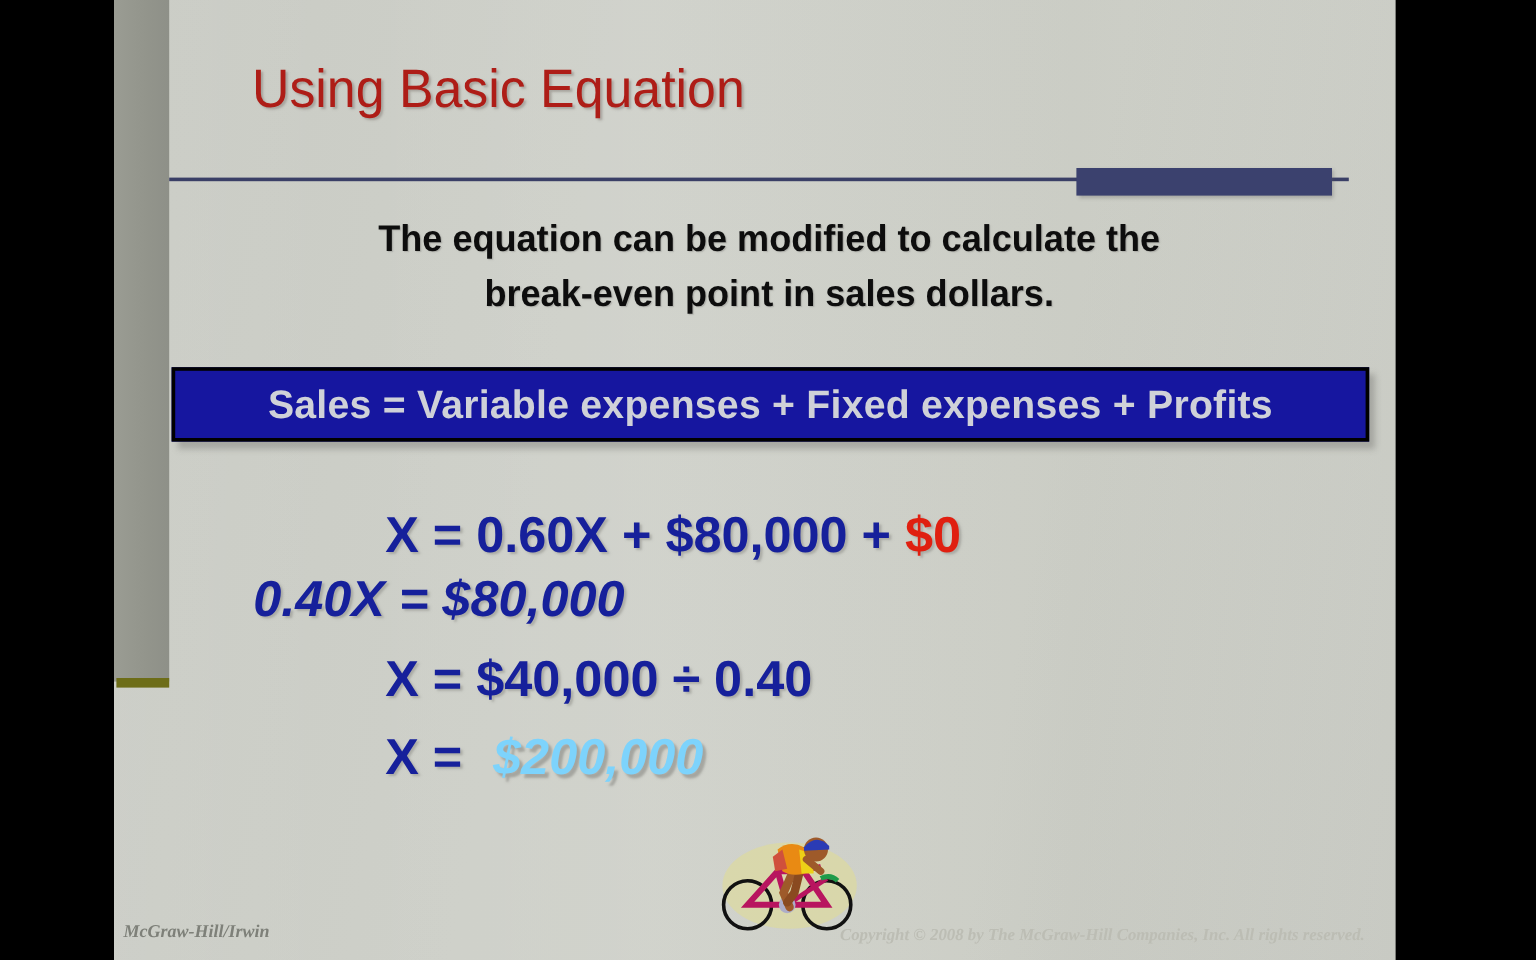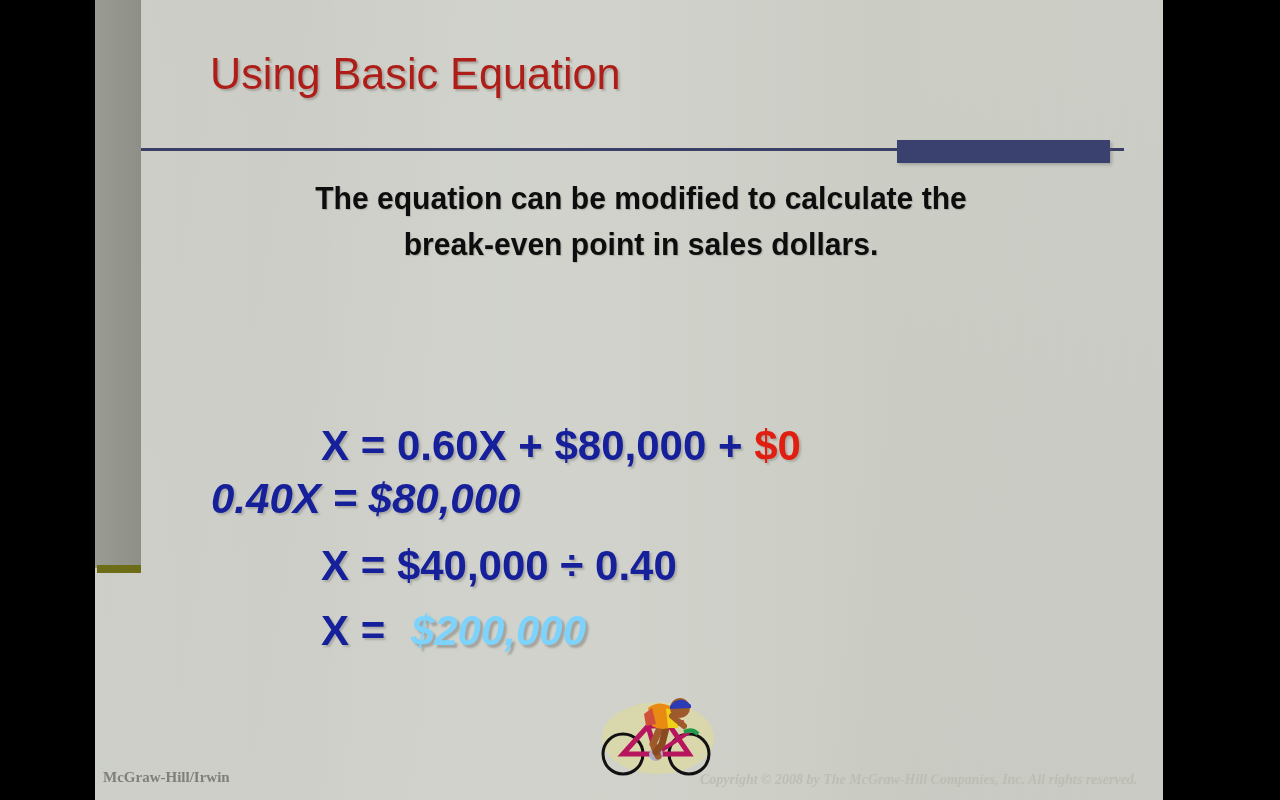--- a/index.html
+++ b/index.html
@@ -172,20 +172,21 @@
     width: 124px;
     height: 96px;
   }
 
   
   #footer-left {
     position: absolute;
     left: 103px;
     top: 769px;
     font-family: "Liberation Serif", serif;
+    font-style: italic;
     font-weight: bold;
     font-size: 15px;
     color: #7e8079;
     white-space: nowrap;
   }
   #footer-right {
     position: absolute;
     left: 700px;
     top: 772px;
     font-family: "Liberation Serif", serif;
@@ -209,20 +210,23 @@
   <h1 id="title">Using Basic Equation</h1>
 
   <div id="divider-rule"></div>
   <div id="divider-tab"></div>
 
   <div id="subtitle">
     <div>The equation can be modified to calculate the</div>
     <div>break-even point in sales dollars.</div>
   </div>
 
+  <div id="formula-banner">
+    <span id="formula-banner-text">Sales = Variable expenses + Fixed expenses + Profits</span>
+  </div>
 
   <div id="equations">
 
     <div class="eq-line" id="eq-line-1">
       <span>X =  0.60X  +  $80,000  + </span><span class="red">$0</span>
     </div>
 
     <div class="eq-line" id="eq-line-2">
       <span>0.40X = $80,000</span>
     </div>

